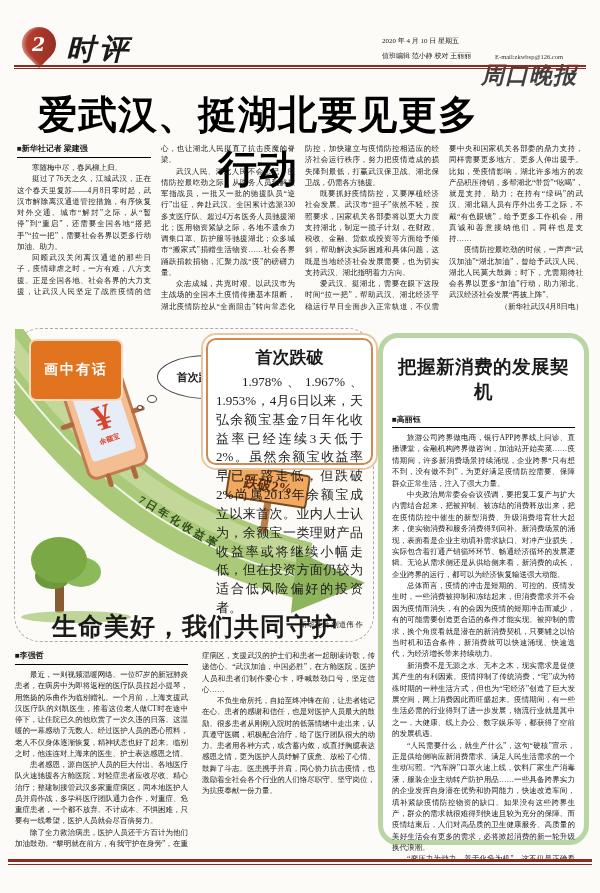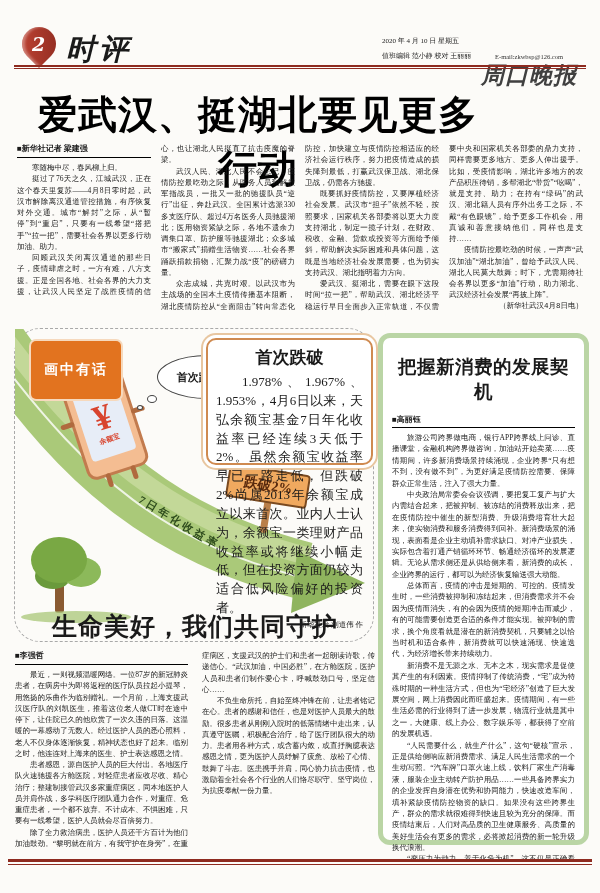--- a/index.html
+++ b/index.html
@@ -36,21 +36,21 @@
   .headline { left:0; top:88px; width:484px; text-align:center; font-size:39px;
     font-weight:900; font-family:"Liberation Sans",sans-serif; letter-spacing:1px; color:#000;padding-left:32px; }
 
   
   .lead-body { left:17px; top:143px; width:566px; height:170px;
     column-count:4; column-gap:10px; column-fill:auto;
     font-size:7.5px; line-height:1.5; text-align:justify; overflow:hidden; }
   .byline { font-weight:bold; font-size:8px; border-bottom:1px solid #000;
     padding-bottom:2px; margin-bottom:4px; }
   .lead-body p, .green-body p, .bottom-body p { text-indent:2em; }
-  .dateline { text-align:right; text-indent:0;font-family:Liberation Mono, monospace; }
+  .dateline { text-align:right; text-indent:0; }
 
   
   .cartoon-box { left:14px; top:328px; width:360px; height:314px;
     border:1.6px dashed #a9a9a9; border-radius:26px; }
   .cartoon-label { left:16px; top:12px; background:#e2731f; color:#fff;
     font-weight:bold; font-size:14px; padding:20px 13px; border-radius:5px;
     letter-spacing:2px; box-shadow:0 0 0 2px #f6d9bd; }
   .cloud { background:#d9e8f1; border-radius:50%; opacity:.65; }
   .slope-label { left:118px; top:186px; transform:rotate(31deg);
     font-size:11px; font-weight:bold; color:#2f4d1d; letter-spacing:3px; }
@@ -88,21 +88,21 @@
   .breakout { left:206px; top:338px; width:167px; height:127px; background:#fff;
     border:2px solid #cf8a50; border-radius:10px; padding:5px 8px;
     box-shadow:0 0 0 3px #fff, 0 0 0 5px #e8c6a0; }
   .breakout-title { text-align:center; font-size:17px; font-weight:900;
     font-family:Liberation Serif, serif; margin:1px 0 4px; }
   .breakout-body { font-size:13px; line-height:1.45; text-align:justify; text-indent:2em; }
   .breakout-credit { font-size:7.5px; text-align:right; margin-top:2px; }
 
   
   .green-box { left:378px; top:333px; width:211px; height:512px; background:#fff;
-    border:5px solid #bad5a5; border-radius:12px; padding:8px 9px; }
+    border:5px solid #bad5a5; border-radius:20px; padding:8px 9px; }
   .green-title { text-align:center; font-size:18.5px; font-weight:900;
     font-family:"Liberation Sans",sans-serif; margin:8px 0 10px; letter-spacing:.5px; }
   .green-body { font-size:7.5px; line-height:1.52; text-align:justify;
     height:428px; overflow:hidden; }
 
   
   .bottom-title { left:15px; top:610px; width:360px; text-align:center; font-size:25px;
     font-weight:900; font-family:"Liberation Sans",sans-serif; letter-spacing:1px; }
   .bottom-body { left:15px; top:650px; width:360px; height:204px;
     column-count:2; column-gap:14px; column-fill:auto;
@@ -124,21 +124,21 @@
   <div class="abs staff-line">值班编辑 范小静  校对 王丽丽</div>
   <div class="abs masthead">周口晚报</div>
   <div class="abs email">E-mail:zkwbsp@126.com</div>
   <div class="abs header-rule"></div>
 
   <div class="abs headline">爱武汉、挺湖北要见更多行动</div>
 
   <div class="abs lead-body">
     <div class="byline">■新华社记者 梁建强</div>
     <p>寒随梅中尽，春风柳上归。</p>
-    <p>挺过了76天之久，江城武汉，正在这个春天里复苏——4月8日零时起，武汉市解除离汉通道管控措施，有序恢复对外交通。城市“解封”之际，从“暂停”到“重启”，只要有一线希望“搭把手”“拉一把”，需要社会各界以更多行动加油、助力。</p>
+    <p>挺过了76天之久，江城武汉，正在这个春天里复苏——4月8日零时起，武汉市解除离汉通道管控措施，有序恢复对外交通。城市“解封”之际，从“暂停”到“重启”，还需要全国各地“搭把手”“拉一把”，需要社会各界以更多行动加油、助力。</p>
     <p>回顾武汉关闭离汉通道的那些日子，疫情肆虐之时，一方有难，八方支援。正是全国各地、社会各界的大力支援，让武汉人民坚定了战胜疫情的信心，也让湖北人民挺直了抗击疫魔的脊梁。</p>
     <p>武汉人民、湖北人民不会忘记，疫情防控最吃劲之际，从医务人员到解放军指战员，一批又一批的驰援队员“逆行”出征，奔赴武汉。全国累计选派330多支医疗队、超过4万名医务人员驰援湖北；医用物资紧缺之际，各地不遗余力调集口罩、防护服等驰援湖北；众多城市“搬家式”捐赠生活物资……社会各界踊跃捐款捐物，汇聚力战“疫”的磅礴力量。</p>
     <p>众志成城，共克时艰。以武汉市为主战场的全国本土疫情传播基本阻断，湖北疫情防控从“全面阻击”转向常态化防控，加快建立与疫情防控相适应的经济社会运行秩序，努力把疫情造成的损失降到最低，打赢武汉保卫战、湖北保卫战，仍需各方驰援。</p>
     <p>既要抓好疫情防控，又要厚植经济社会发展。武汉市“担子”依然不轻，按照要求，国家机关各部委将以更大力度支持湖北，制定一揽子计划，在财政、税收、金融、贷款或投资等方面给予倾斜，帮助解决实际困难和具体问题，这既是当地经济社会发展需要，也为切实支持武汉、湖北指明着力方向。</p>
     <p>爱武汉、挺湖北，需要在眼下这段时间“拉一把”，帮助武汉、湖北经济平稳运行早日全面步入正常轨道，不仅需要中央和国家机关各部委的鼎力支持，同样需要更多地方、更多人伸出援手。比如，受疫情影响，湖北许多地方的农产品积压待销，多帮湖北“带货”“吆喝”，就是支持、助力；在持有“绿码”的武汉、湖北籍人员有序外出务工之际，不戴“有色眼镜”，给予更多工作机会，用真诚和善意接纳他们，同样也是支持……</p>
     <p>疫情防控最吃劲的时候，一声声“武汉加油”“湖北加油”，曾给予武汉人民、湖北人民莫大鼓舞；时下，尤需期待社会各界以更多“加油”行动，助力湖北、武汉经济社会发展“再披上阵”。</p>
     <p class="dateline">（新华社武汉4月8日电）</p>
   </div>
 
   <div class="abs cartoon-box">

